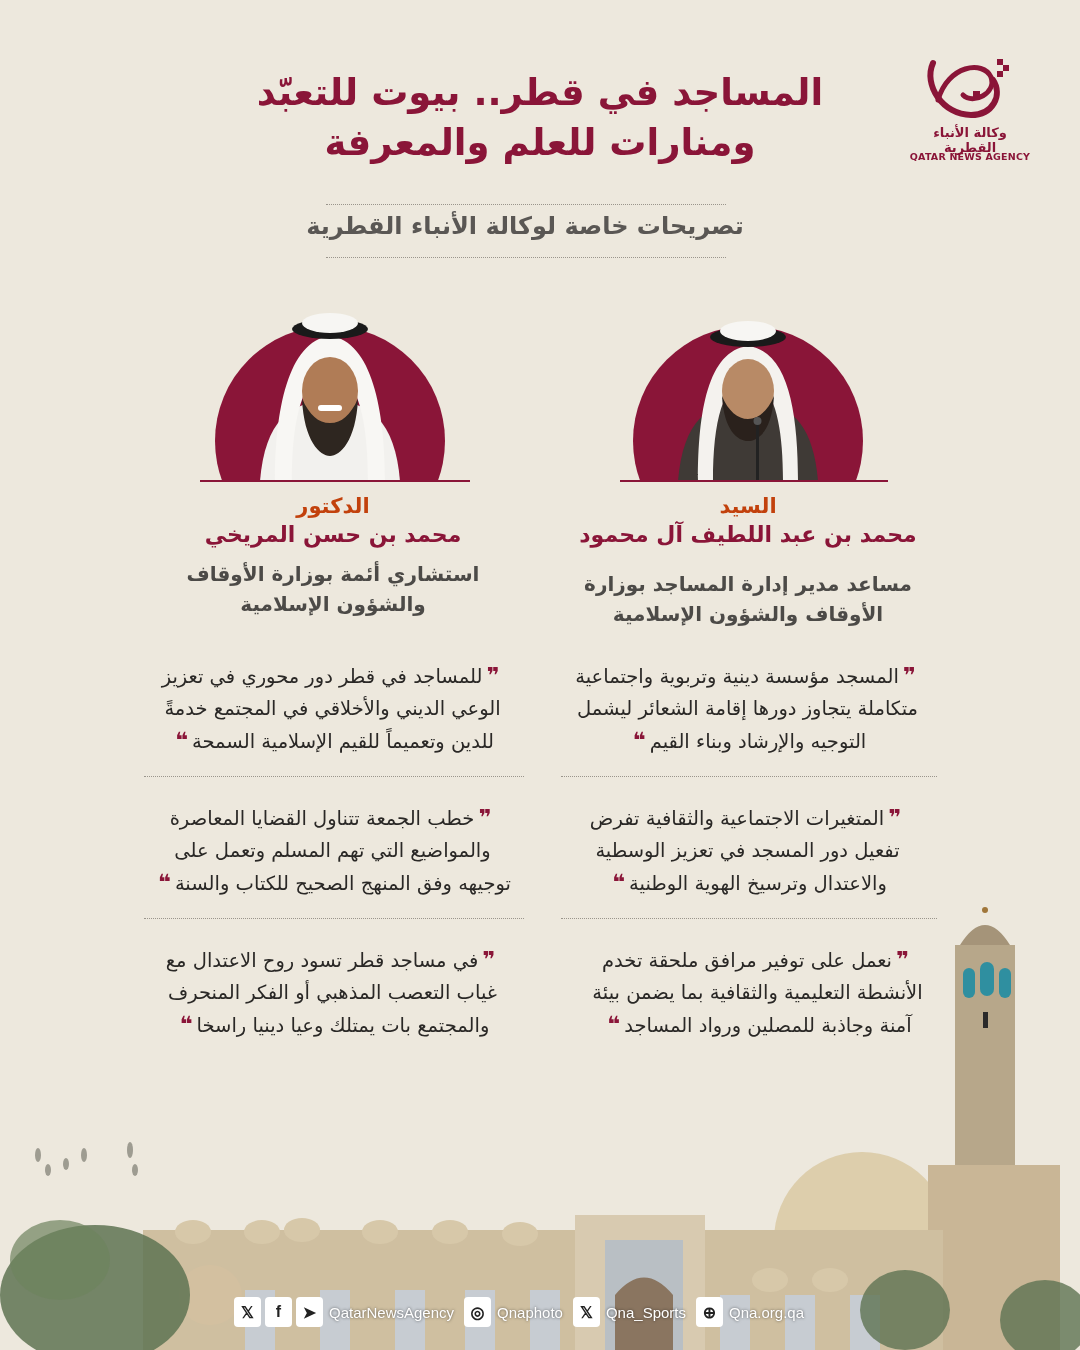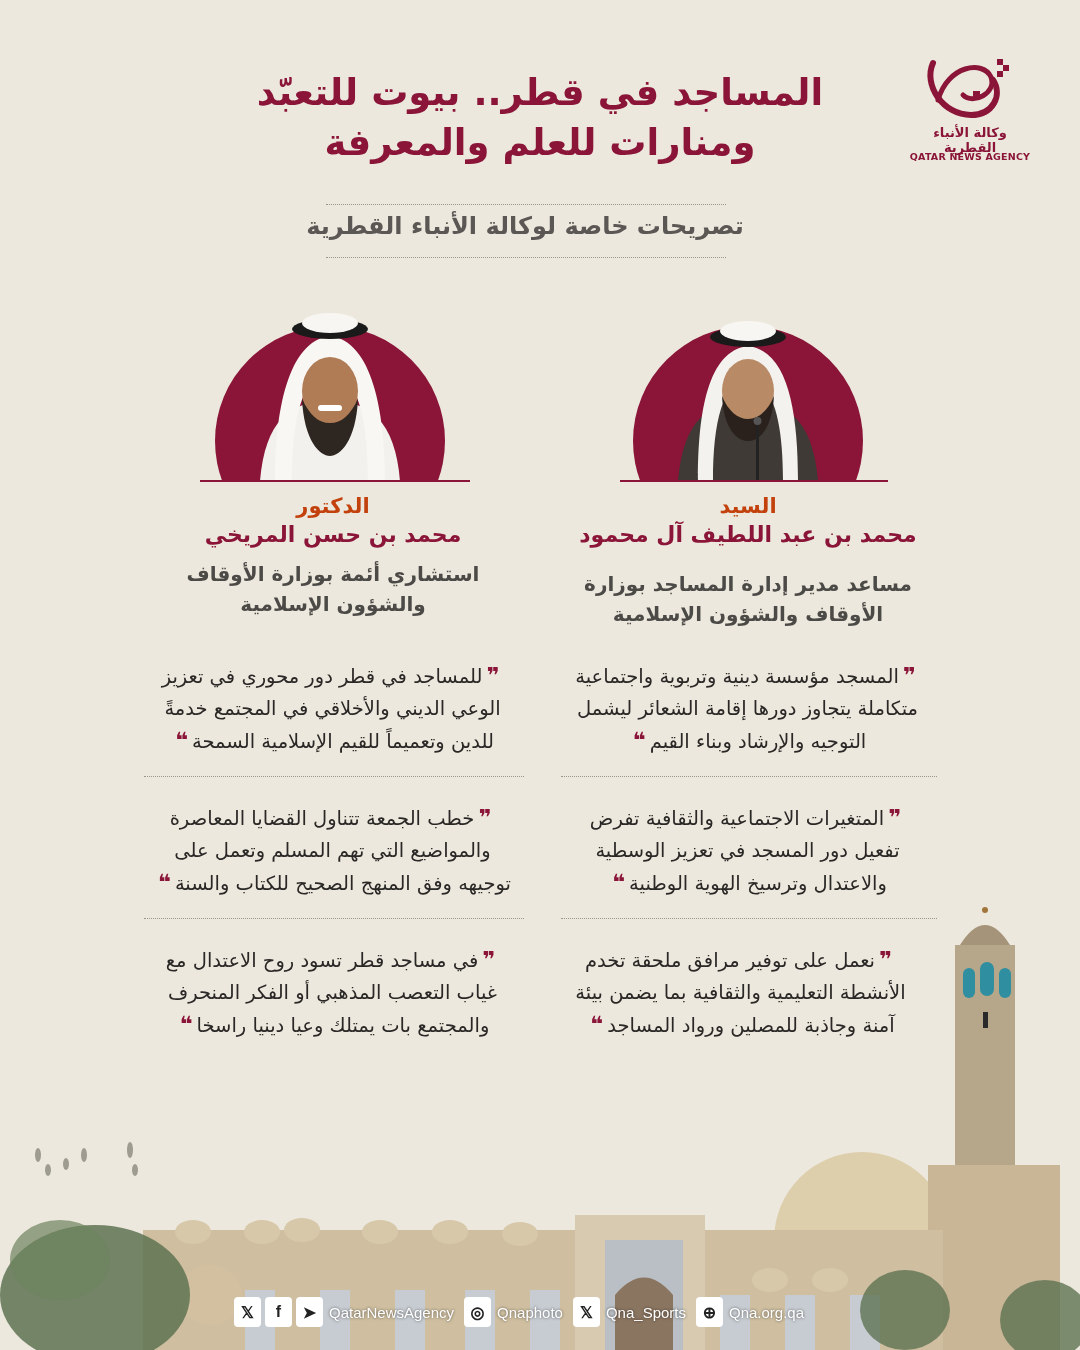--- a/index.html
+++ b/index.html
@@ -128,21 +128,21 @@
 </div>
 <div class="abs divider" style="left:561px; top:776px; width:376px;"></div>
 
 <div class="abs quote" style="left:555px; top:802px; width:385px;">
   <div><span class="q">❞</span><span>المتغيرات الاجتماعية والثقافية تفرض</span></div>
   <div>تفعيل دور المسجد في تعزيز الوسطية</div>
   <div><span>والاعتدال وترسيخ الهوية الوطنية</span><span class="q">❝</span></div>
 </div>
 <div class="abs divider" style="left:561px; top:918px; width:376px;"></div>
 
-<div class="abs quote" style="left:548px; top:944px; width:385px;">
+<div class="abs quote" style="left:565px; top:944px; width:385px;">
   <div><span class="q">❞</span><span>نعمل على توفير مرافق ملحقة تخدم</span></div>
   <div>الأنشطة التعليمية والثقافية بما يضمن بيئة</div>
   <div><span>آمنة وجاذبة للمصلين ورواد المساجد</span><span class="q">❝</span></div>
 </div>
 
 <div class="abs quote" style="left:140px; top:660px; width:385px;">
   <div><span class="q">❞</span><span>للمساجد في قطر دور محوري في تعزيز</span></div>
   <div>الوعي الديني والأخلاقي في المجتمع خدمةً</div>
   <div><span>للدين وتعميماً للقيم الإسلامية السمحة</span><span class="q">❝</span></div>
 </div>

